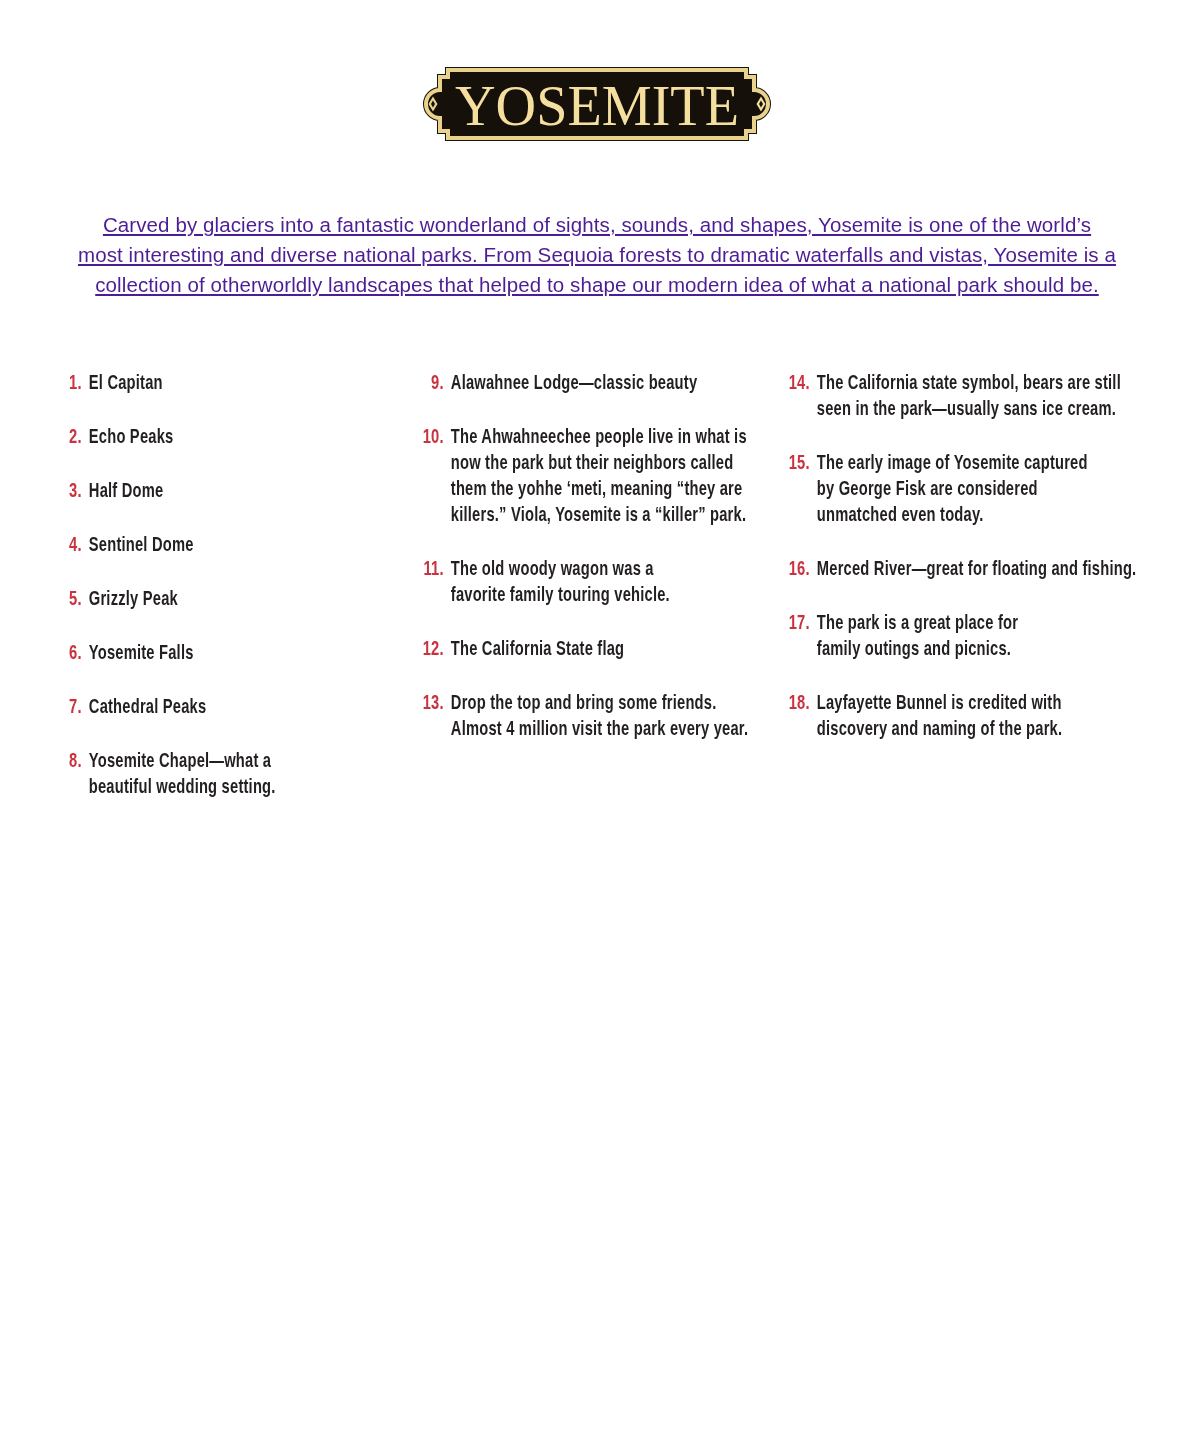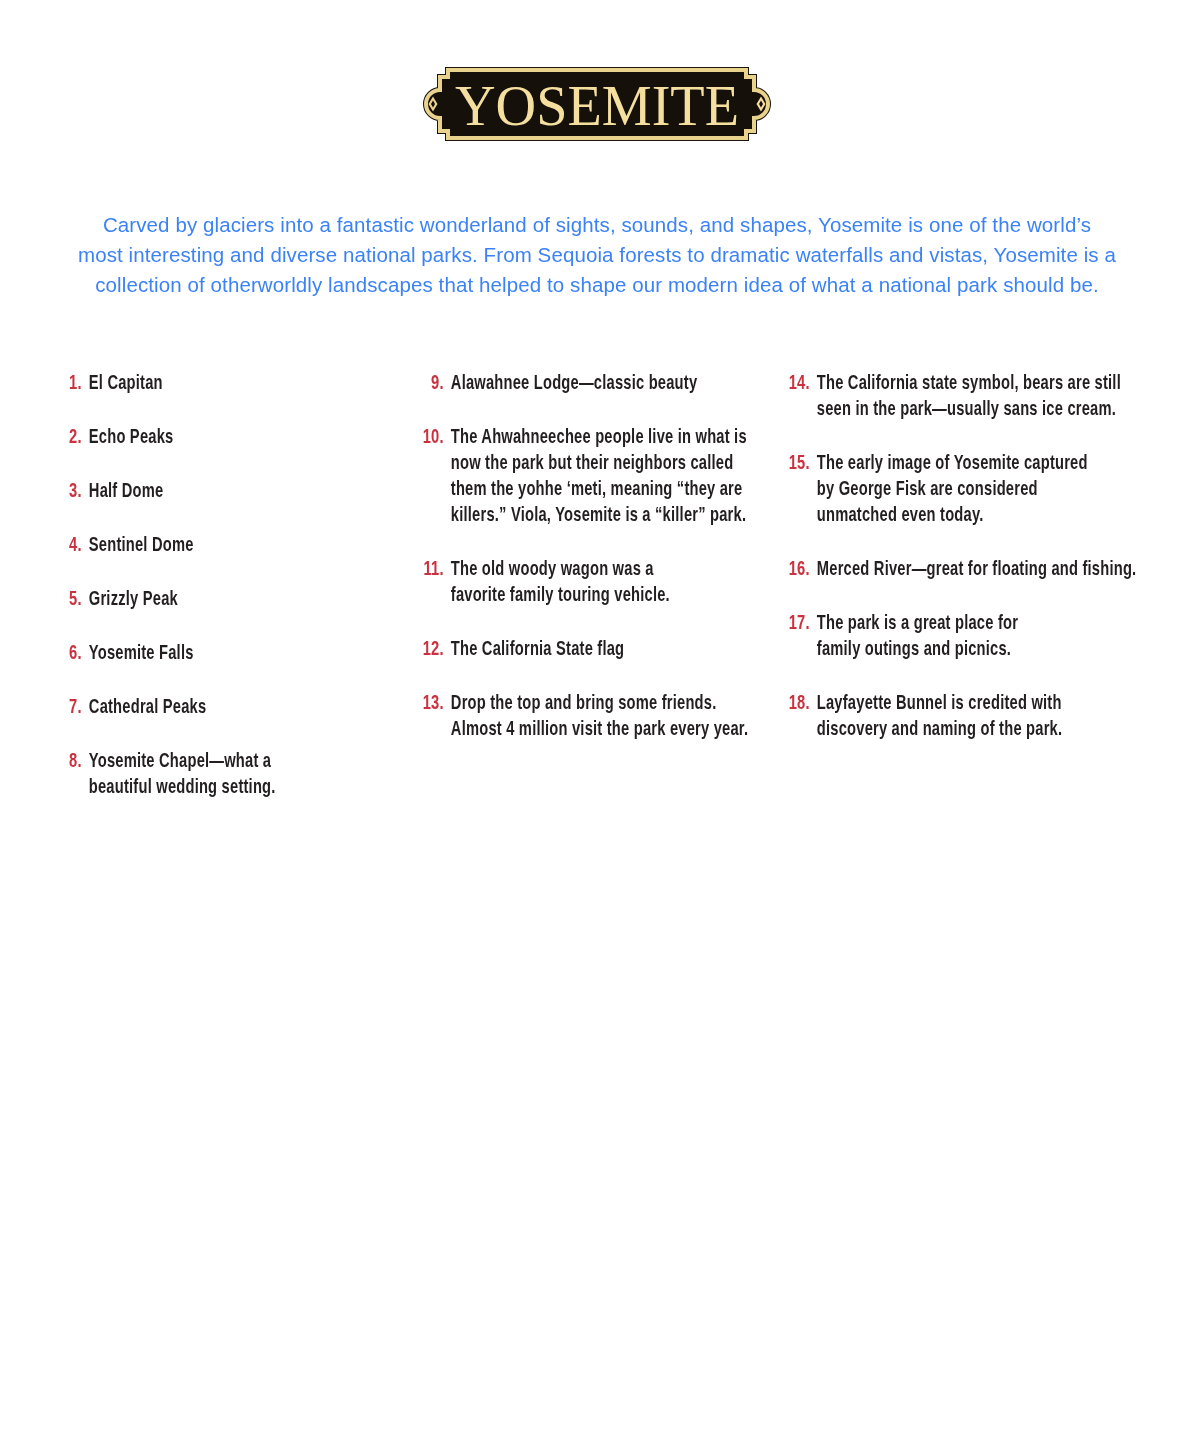--- a/index.html
+++ b/index.html
@@ -11,22 +11,23 @@
     position:absolute; top:64px; left:0; right:0;
     display:flex; justify-content:center;
   }
   .plaque-text {
     font-family:"Liberation Serif", serif;
     font-weight:normal;
   }
   .intro {
     position:absolute; top:210px; left:37px; width:1120px; margin:0;
     text-align:center; white-space:pre-line;
-    font-size:20.5px; line-height:30px; color:#3b82f6;
+    font-size:20.5px; line-height:30px; color:#4c1d95;
     letter-spacing:0.1px;
+    text-decoration:underline;
   }
   .list { position:absolute; top:369px; left:0; width:1194px; }
   .col {
     position:absolute; top:0; width:560px;
     transform:scaleX(0.70); transform-origin:left top;
   }
   .col-1 { left:58px; }
   .col-2 { left:420px; }
   .col-3 { left:786px; }
   .item {

